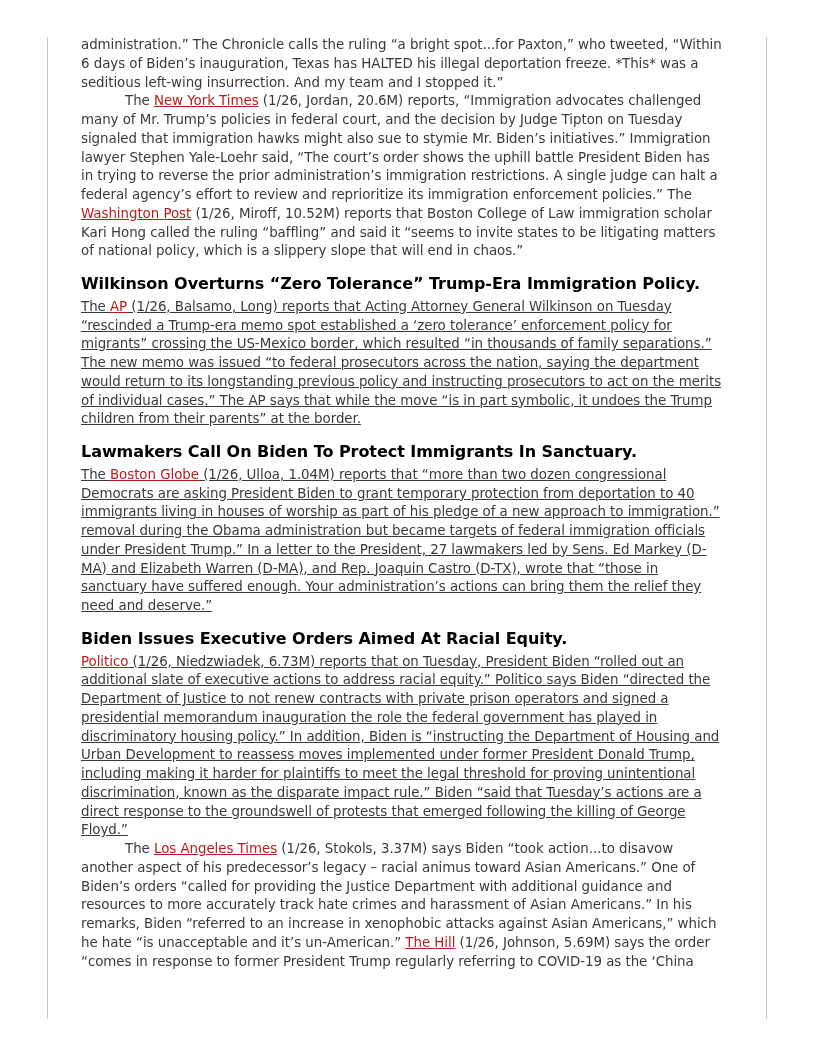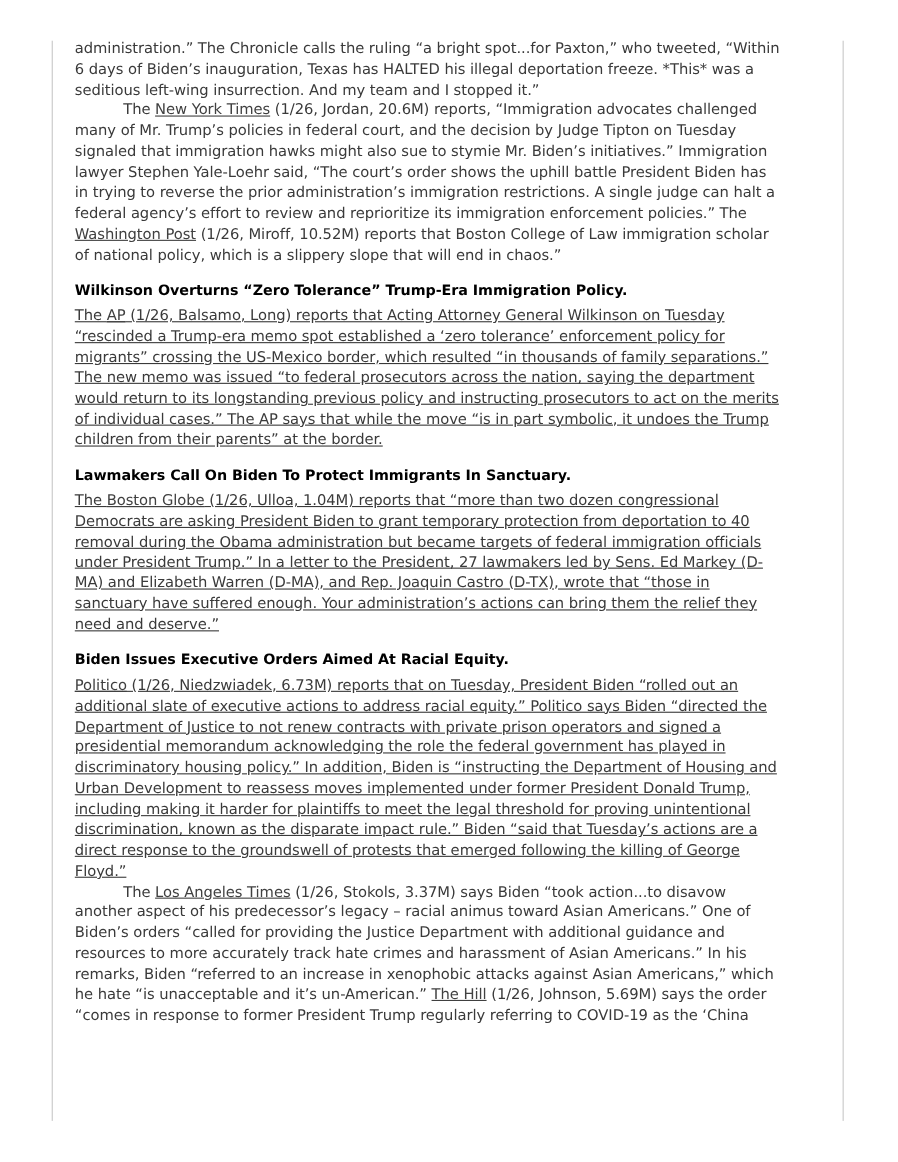--- a/index.html
+++ b/index.html
@@ -7,41 +7,41 @@
   .page-frame {
     position: absolute;
     left: 47px; top: 37px;
     width: 720px; height: 982px;
     border-left: 1px solid #c8c8c8;
     border-right: 1px solid #c8c8c8;
     box-sizing: border-box;
   }
   .content {
     position: absolute;
-    left: 68px; top: 36px;
+    left: 81px; top: 36px;
     width: 682px;
     font-family: "DejaVu Sans", sans-serif;
     font-size: 13.4px;
     line-height: 18.75px;
     color: #3a3a3a;
     letter-spacing: -0.05px;
   }
   p { margin: 0; }
   .indent { text-indent: 44px; }
   h3 {
     margin: 0;
     font-family: "DejaVu Sans", sans-serif;
-    font-size: 13px;
+    font-size: 16px;
     font-weight: bold;
     color: #000;
     line-height: 18.75px;
   }
   .gap-before-h { margin-top: 14px; }
   .gap-after-h { margin-top: 4px; text-decoration: underline; }
-  a { color: #404040; text-decoration: underline; margin-top: 31px; }
+  a { color: #b91c1c; text-decoration: underline; margin-top: 31px; }
   .line { display: block; white-space: nowrap; }
 </style>
 </head>
 <body>
 
 <div class="page-frame"></div>
 
 <div class="content">
 
   <p>
@@ -51,51 +51,53 @@
   </p>
 
   <p>
     <span class="line indent"><span>The </span><a href="#">New York Times</a><span> (1/26, Jordan, 20.6M) reports, “Immigration advocates challenged</span></span>
     <span class="line">many of Mr. Trump’s policies in federal court, and the decision by Judge Tipton on Tuesday</span>
     <span class="line">signaled that immigration hawks might also sue to stymie Mr. Biden’s initiatives.” Immigration</span>
     <span class="line">lawyer Stephen Yale-Loehr said, “The court’s order shows the uphill battle President Biden has</span>
     <span class="line">in trying to reverse the prior administration’s immigration restrictions. A single judge can halt a</span>
     <span class="line">federal agency’s effort to review and reprioritize its immigration enforcement policies.” The</span>
     <span class="line"><a href="#">Washington Post</a><span> (1/26, Miroff, 10.52M) reports that Boston College of Law immigration scholar</span></span>
+    <span class="line">Kari Hong called the ruling “baffling” and said it “seems to invite states to be litigating matters</span>
     <span class="line">of national policy, which is a slippery slope that will end in chaos.”</span>
   </p>
 
   <h3 class="gap-before-h">Wilkinson Overturns “Zero Tolerance” Trump-Era Immigration Policy.</h3>
   <p class="gap-after-h">
     <span class="line"><span>The </span><a href="#">AP</a><span> (1/26, Balsamo, Long) reports that Acting Attorney General Wilkinson on Tuesday</span></span>
     <span class="line">“rescinded a Trump-era memo spot established a ‘zero tolerance’ enforcement policy for</span>
     <span class="line">migrants” crossing the US-Mexico border, which resulted “in thousands of family separations.”</span>
     <span class="line">The new memo was issued “to federal prosecutors across the nation, saying the department</span>
     <span class="line">would return to its longstanding previous policy and instructing prosecutors to act on the merits</span>
     <span class="line">of individual cases.” The AP says that while the move “is in part symbolic, it undoes the Trump</span>
     <span class="line">children from their parents” at the border.</span>
   </p>
 
   <h3 class="gap-before-h">Lawmakers Call On Biden To Protect Immigrants In Sanctuary.</h3>
   <p class="gap-after-h">
     <span class="line"><span>The </span><a href="#">Boston Globe</a><span> (1/26, Ulloa, 1.04M) reports that “more than two dozen congressional</span></span>
     <span class="line">Democrats are asking President Biden to grant temporary protection from deportation to 40</span>
+    <span class="line">immigrants living in houses of worship as part of his pledge of a new approach to immigration.”</span>
     <span class="line">removal during the Obama administration but became targets of federal immigration officials</span>
     <span class="line">under President Trump.” In a letter to the President, 27 lawmakers led by Sens. Ed Markey (D-</span>
     <span class="line">MA) and Elizabeth Warren (D-MA), and Rep. Joaquin Castro (D-TX), wrote that “those in</span>
     <span class="line">sanctuary have suffered enough. Your administration’s actions can bring them the relief they</span>
     <span class="line">need and deserve.”</span>
   </p>
 
   <h3 class="gap-before-h">Biden Issues Executive Orders Aimed At Racial Equity.</h3>
   <p class="gap-after-h">
     <span class="line"><a href="#">Politico</a><span> (1/26, Niedzwiadek, 6.73M) reports that on Tuesday, President Biden “rolled out an</span></span>
     <span class="line">additional slate of executive actions to address racial equity.” Politico says Biden “directed the</span>
     <span class="line">Department of Justice to not renew contracts with private prison operators and signed a</span>
-    <span class="line">presidential memorandum acknowledging the role the federal government has played in</span>
+    <span class="line">presidential memorandum inauguration the role the federal government has played in</span>
     <span class="line">discriminatory housing policy.” In addition, Biden is “instructing the Department of Housing and</span>
     <span class="line">Urban Development to reassess moves implemented under former President Donald Trump,</span>
     <span class="line">including making it harder for plaintiffs to meet the legal threshold for proving unintentional</span>
     <span class="line">discrimination, known as the disparate impact rule.” Biden “said that Tuesday’s actions are a</span>
     <span class="line">direct response to the groundswell of protests that emerged following the killing of George</span>
     <span class="line">Floyd.”</span>
   </p>
 
   <p>
     <span class="line indent"><span>The </span><a href="#">Los Angeles Times</a><span> (1/26, Stokols, 3.37M) says Biden “took action...to disavow</span></span>

